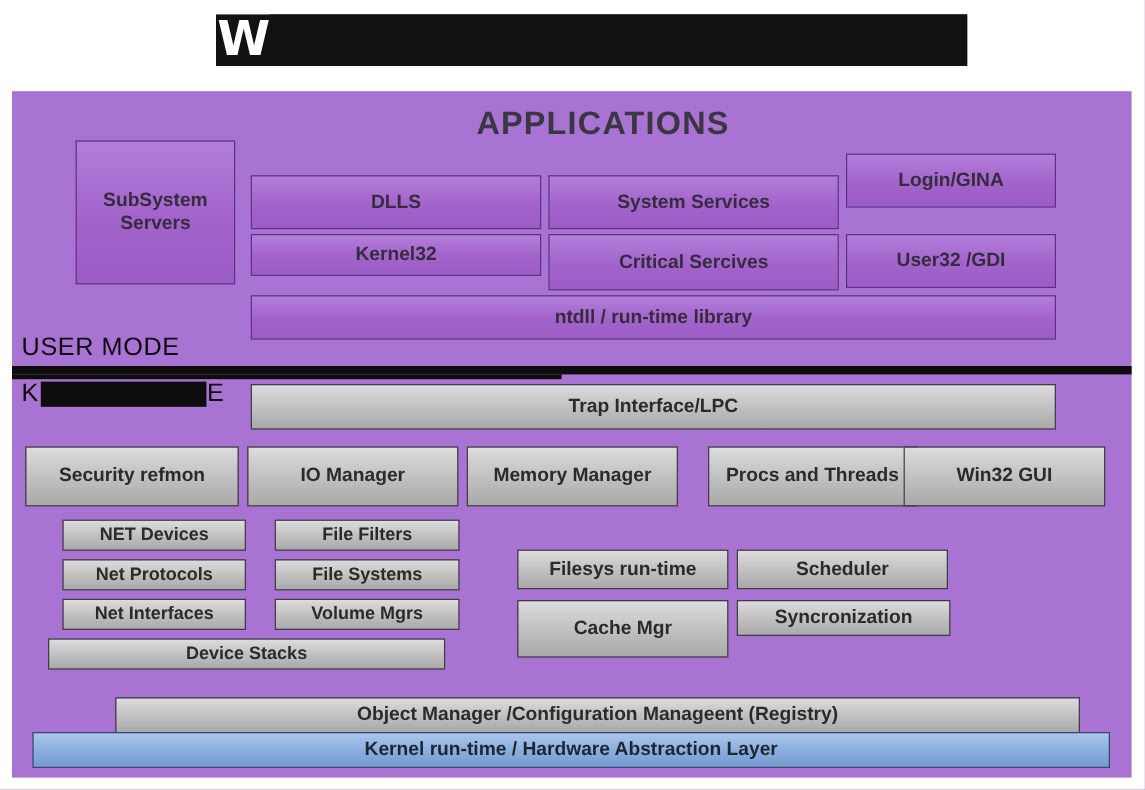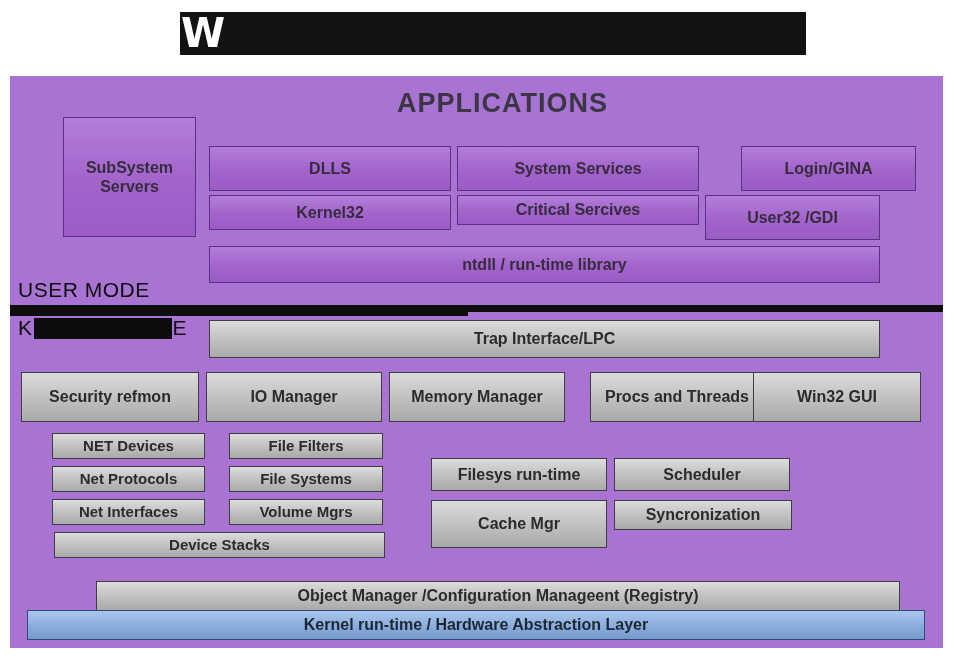--- a/index.html
+++ b/index.html
@@ -60,41 +60,41 @@
   .user-mode { left: 8px; top: 202px; }
   .divider-main { position: absolute; left: 0; top: 229px; width: 933px; height: 7px; background: #0d0d0d; }
   .divider-sub  { position: absolute; left: 0; top: 236px; width: 458px; height: 4px; background: #0d0d0d; }
   .kernel-mode { left: 8px; top: 240px; display: flex; align-items: center; }
   .kredact { display: inline-block; width: 138px; height: 21px; background: #0d0d0d; margin: 0 1px; }
 
   
   .subsys      { left: 53px;  top: 41px;  width: 133px; height: 120px; padding: 0 12px; }
   .b-dlls      { left: 199px; top: 70px;  width: 242px; height: 45px; }
   .b-syssvc    { left: 447px; top: 70px;  width: 242px; height: 45px; }
-  .b-login     { left: 695px; top: 70px;  width: 175px; height: 45px; margin-left: 36px; }
+  .b-login     { left: 695px; top: 52px;  width: 175px; height: 45px; }
   .b-kernel32  { left: 199px; top: 119px; width: 242px; height: 35px; }
-  .b-critical  { left: 447px; top: 119px; width: 242px; height: 30px; }
+  .b-critical  { left: 447px; top: 119px; width: 242px; height: 47px; }
   .b-user32    { left: 695px; top: 119px; width: 175px; height: 45px; }
   .b-ntdll     { left: 199px; top: 170px; width: 671px; height: 37px; }
 
   
   .b-trap      { left: 199px; top: 244px; width: 671px; height: 38px; }
   .b-secref    { left: 11px;  top: 296px; width: 178px; height: 50px; }
   .b-iomgr     { left: 196px; top: 296px; width: 176px; height: 50px; }
   .b-memmgr    { left: 379px; top: 296px; width: 176px; height: 50px; }
   .b-procs     { left: 580px; top: 296px; width: 174px; height: 50px; }
   .b-win32     { left: 743px; top: 296px; width: 168px; height: 50px; }
 
   .b-netdev      { left: 42px;  top: 357px; width: 153px; height: 26px; }
   .b-netproto    { left: 42px;  top: 390px; width: 153px; height: 26px; }
   .b-netif       { left: 42px;  top: 423px; width: 153px; height: 26px; }
   .b-filefilters { left: 219px; top: 357px; width: 154px; height: 26px; }
   .b-filesystems { left: 219px; top: 390px; width: 154px; height: 26px; }
   .b-volmgrs     { left: 219px; top: 423px; width: 154px; height: 26px; }
-  .b-devstacks   { left: 44px;  top: 456px; width: 331px; height: 26px; }
+  .b-devstacks   { left: 30px;  top: 456px; width: 331px; height: 26px; }
 
   .b-filesysrt { left: 421px; top: 382px; width: 176px; height: 33px; }
   .b-sched     { left: 604px; top: 382px; width: 176px; height: 33px; }
   .b-cache     { left: 421px; top: 424px; width: 176px; height: 48px; }
   .b-sync      { left: 604px; top: 424px; width: 178px; height: 30px; }
 
   .b-objmgr    { left: 86px;  top: 492px; width: 804px; height: 30px; margin-top: 13px; }
   .b-hal       { left: 17px;  top: 534px; width: 898px; height: 30px; }
 </style>
 </head>

